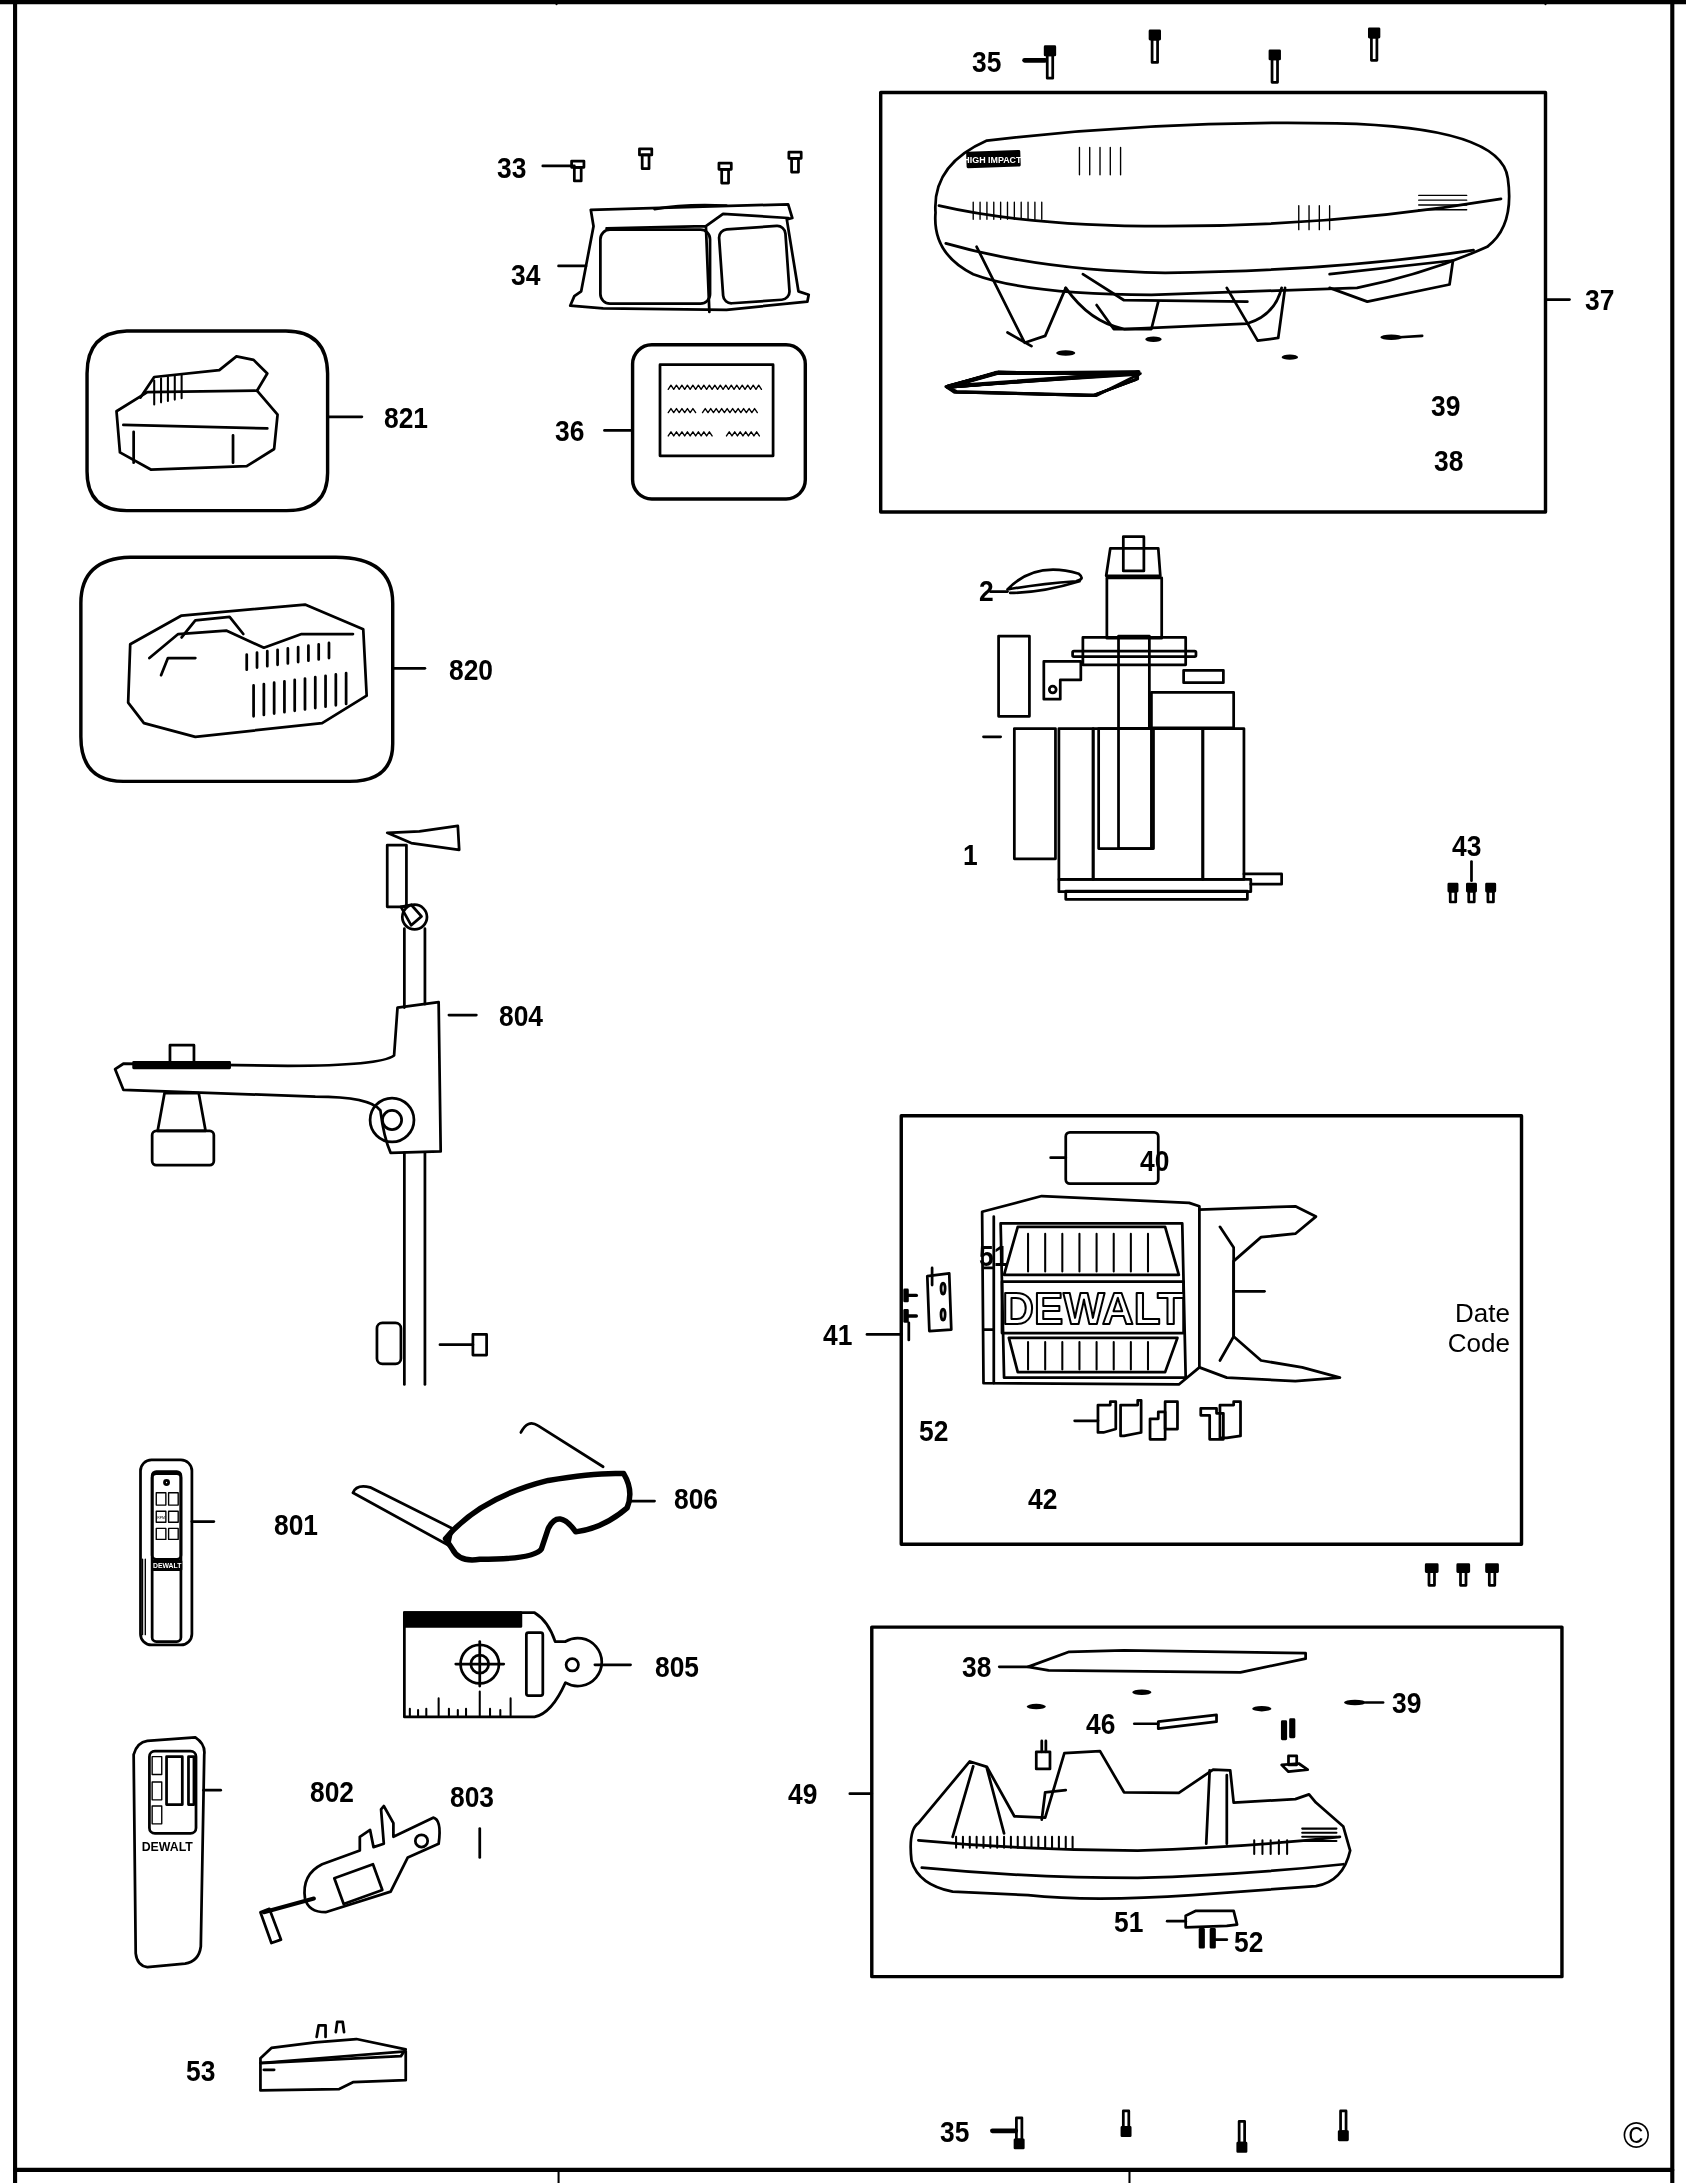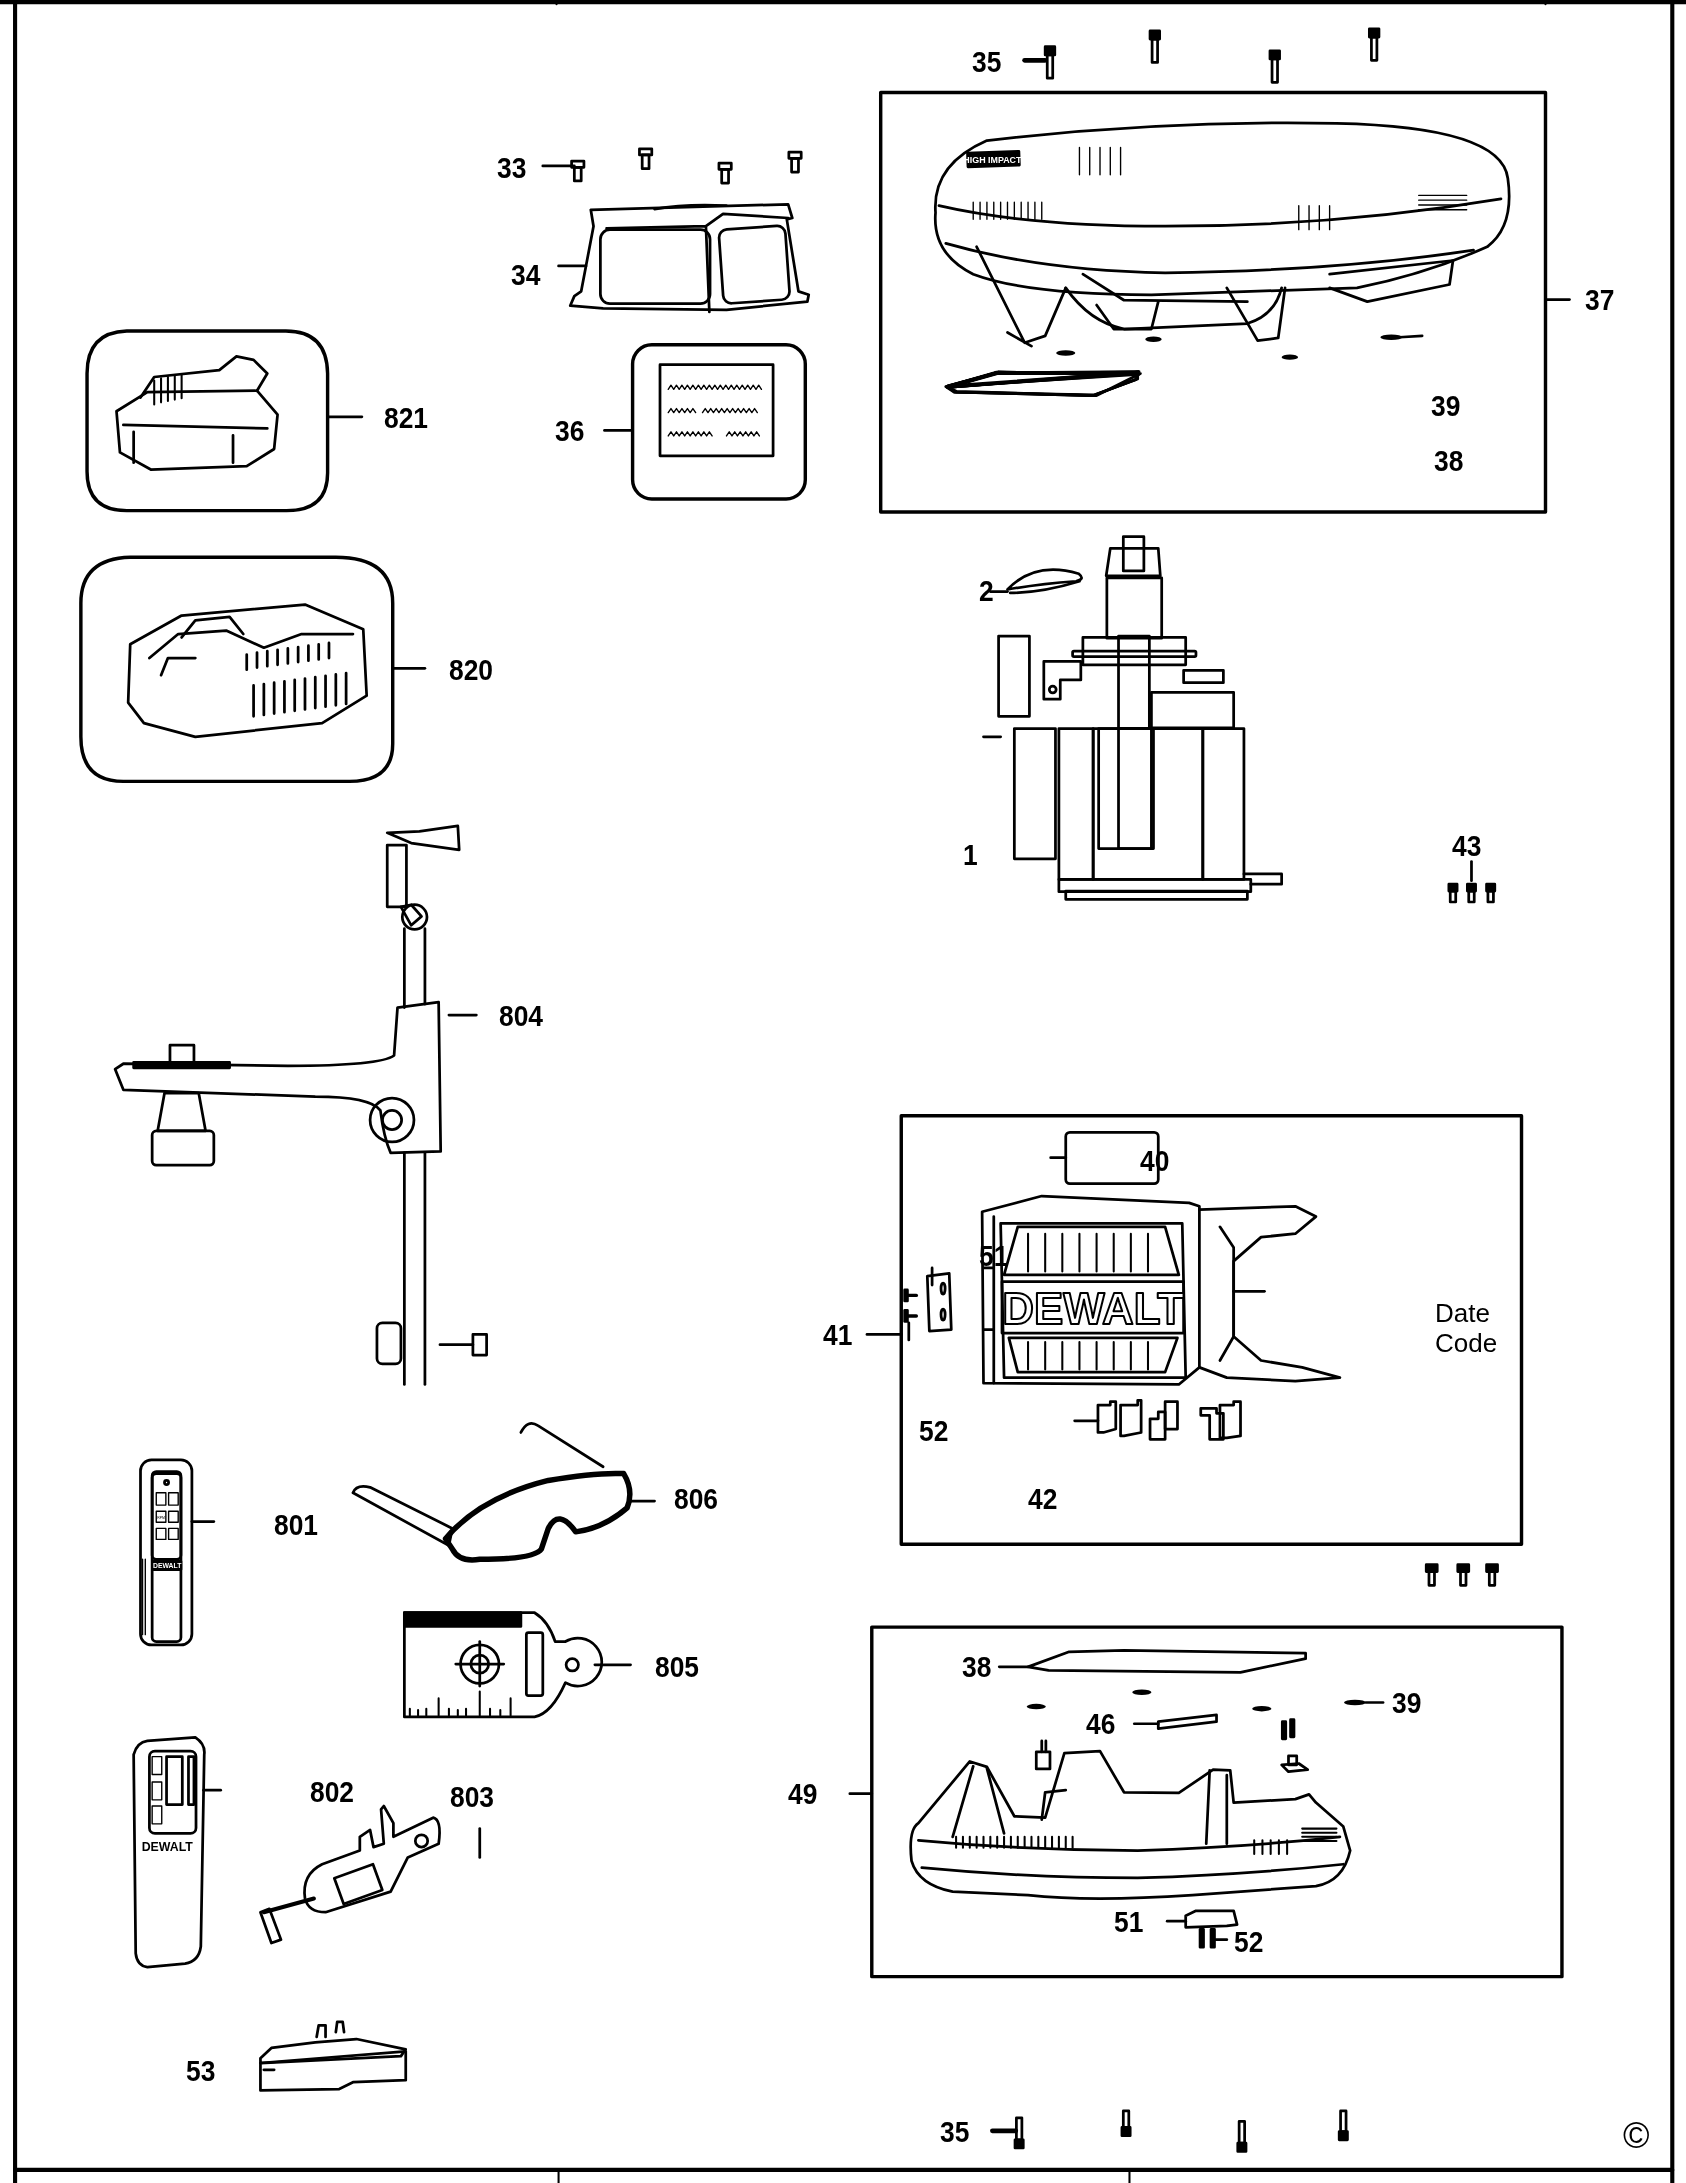--- a/index.html
+++ b/index.html
@@ -434,21 +434,21 @@
 <div class="lbl" style="left:384px;top:403px;">821</div>
 <div class="lbl" style="left:449px;top:655px;">820</div>
 <div class="lbl" style="left:979px;top:576px;">2</div>
 <div class="lbl" style="left:963px;top:840px;">1</div>
 <div class="lbl" style="left:1452px;top:831px;">43</div>
 <div class="lbl" style="left:499px;top:1001px;">804</div>
 <div class="lbl" style="left:1140px;top:1146px;">40</div>
 <div class="lbl" style="left:823px;top:1320px;">41</div>
 <div class="lbl" style="left:979px;top:1241px;">51</div>
 <div class="lbl" style="left:919px;top:1416px;">52</div>
-<div class="lbl plain" style="left:1435px;top:1299px;width:75px;text-align:left;white-space:pre;">Date
+<div class="lbl plain" style="left:1435px;top:1299px;width:75px;text-align:right;white-space:pre;">Date
 Code</div>
 <div class="lbl" style="left:1028px;top:1484px;">42</div>
 <div class="lbl" style="left:274px;top:1510px;">801</div>
 <div class="lbl" style="left:674px;top:1484px;">806</div>
 <div class="lbl" style="left:655px;top:1652px;">805</div>
 <div class="lbl" style="left:310px;top:1777px;">802</div>
 <div class="lbl" style="left:450px;top:1782px;">803</div>
 <div class="lbl" style="left:186px;top:2056px;">53</div>
 <div class="lbl" style="left:962px;top:1652px;">38</div>
 <div class="lbl" style="left:1392px;top:1688px;">39</div>

